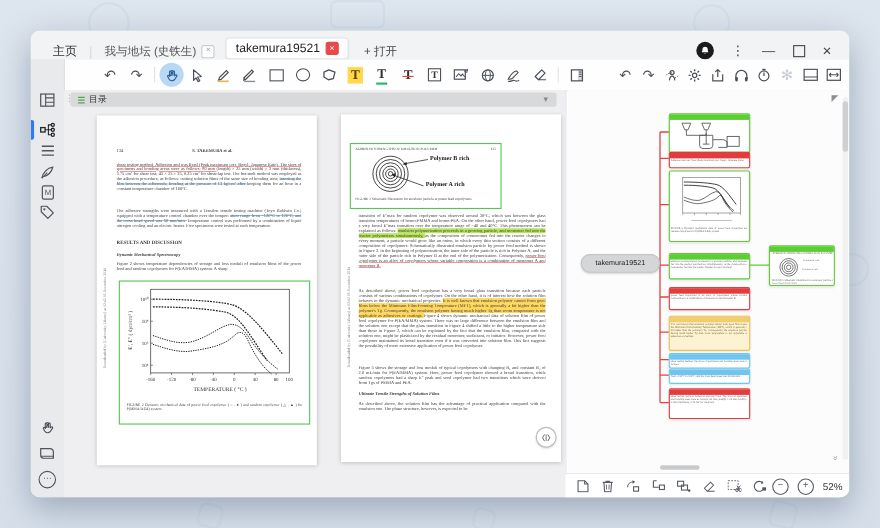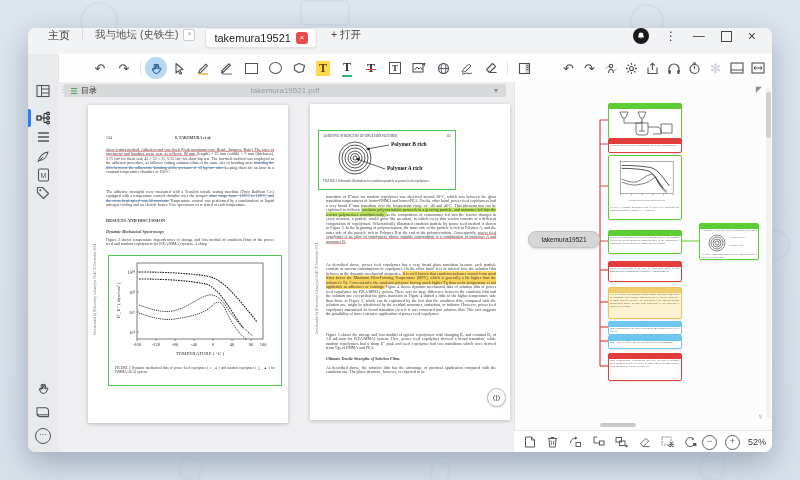--- a/index.html
+++ b/index.html
@@ -5,21 +5,21 @@
   html,body{margin:0;padding:0}
   body{width:800px;height:480px;font-family:"Liberation Sans",sans-serif;-webkit-font-smoothing:antialiased}
   .abs{position:absolute}
   .desktop{position:relative;width:800px;height:480px;background:linear-gradient(180deg,#dde5ee 0%,#d7e0ea 100%);overflow:hidden}
   .ghost{position:absolute;border:2px solid #c8d5e4;opacity:.45;border-radius:6px}
   .ghost.circle{border-radius:50%}
   .ghost.tilt{transform:rotate(14deg)}
   
   .window{position:absolute;left:28px;top:28px;width:744px;height:424px;background:#fff;border-radius:8px;box-shadow:0 10px 30px rgba(50,70,100,.35);overflow:hidden}
   
-  .titlebar{position:absolute;left:0;top:0;width:744px;height:26px;background:#f2f3f5;display:flex;align-items:flex-start;border-bottom:1px solid #e6e7e9}
+  .titlebar{position:absolute;left:0;top:0;width:744px;height:26px;background:#f2f3f5;display:flex;align-items:flex-end;border-bottom:1px solid #e6e7e9}
   .tab-home{margin-left:20px;font-size:11px;color:#333}
   .vsep{width:1px;height:12px;background:#d8d9db;margin:0 12px}
   .tab{display:flex;align-items:center;font-size:10.5px;color:#555;gap:5px}
   .tab .closebox{width:10px;height:10px;border:1px solid #c9cacc;border-radius:2px;font-size:7px;line-height:8px;text-align:center;color:#999;background:#fff}
   .tab.active{background:#fff;border:1px solid #e2e3e5;border-radius:4px;padding:3px 8px;margin-left:10px;color:#222;font-size:11px;box-shadow:0 1px 2px rgba(0,0,0,.06)}
   .tab.active .closebox{background:#e8494b;border-color:#e8494b;color:#fff;font-size:8px;line-height:10px;border-radius:2.5px}
   .open-btn{margin-left:14px;font-size:10.5px;color:#444}
   .win-controls{margin-left:auto;display:flex;align-items:center;gap:16px;padding-right:16px}
   .bell-circle{width:16px;height:16px;border-radius:50%;background:#1b1b1d;display:flex;align-items:center;justify-content:center}
   .kebab{font-size:12px;color:#444}
@@ -354,21 +354,20 @@
       <span class="handle-dots">⋮⋮</span>
       <div class="tocbar">
         <span class="toc-label">
           <svg width="8" height="8" viewBox="0 0 8 8">
               <line x1="1" y1="1.5" x2="7" y2="1.5" stroke="#57a057" stroke-width="1.1"></line>
               <line x1="1" y1="4" x2="7" y2="4" stroke="#57a057" stroke-width="1.1"></line>
               <line x1="1" y1="6.5" x2="7" y2="6.5" stroke="#57a057" stroke-width="1.1"></line>
             </svg>
           <span>目录</span>
         </span>
-        <span class="toc-file">takemura19521.pdf</span>
         <span class="toc-caret">▾</span>
       </div>
 
       <div class="page" style="left:30px;top:23px;width:200px;height:318px">
         <div class="rot-note serif" style="left:5px;top:230px">Downloaded by [University Library] at 02:42 05 December 2014</div>
         <div class="tblock" style="left:18px;top:30px;width:168px;height:7px">
           <div class="micro serif">
               <div class="head-row">
             <span>134</span>
             <span class="bold">S. TAKEMURA et al.</span>

